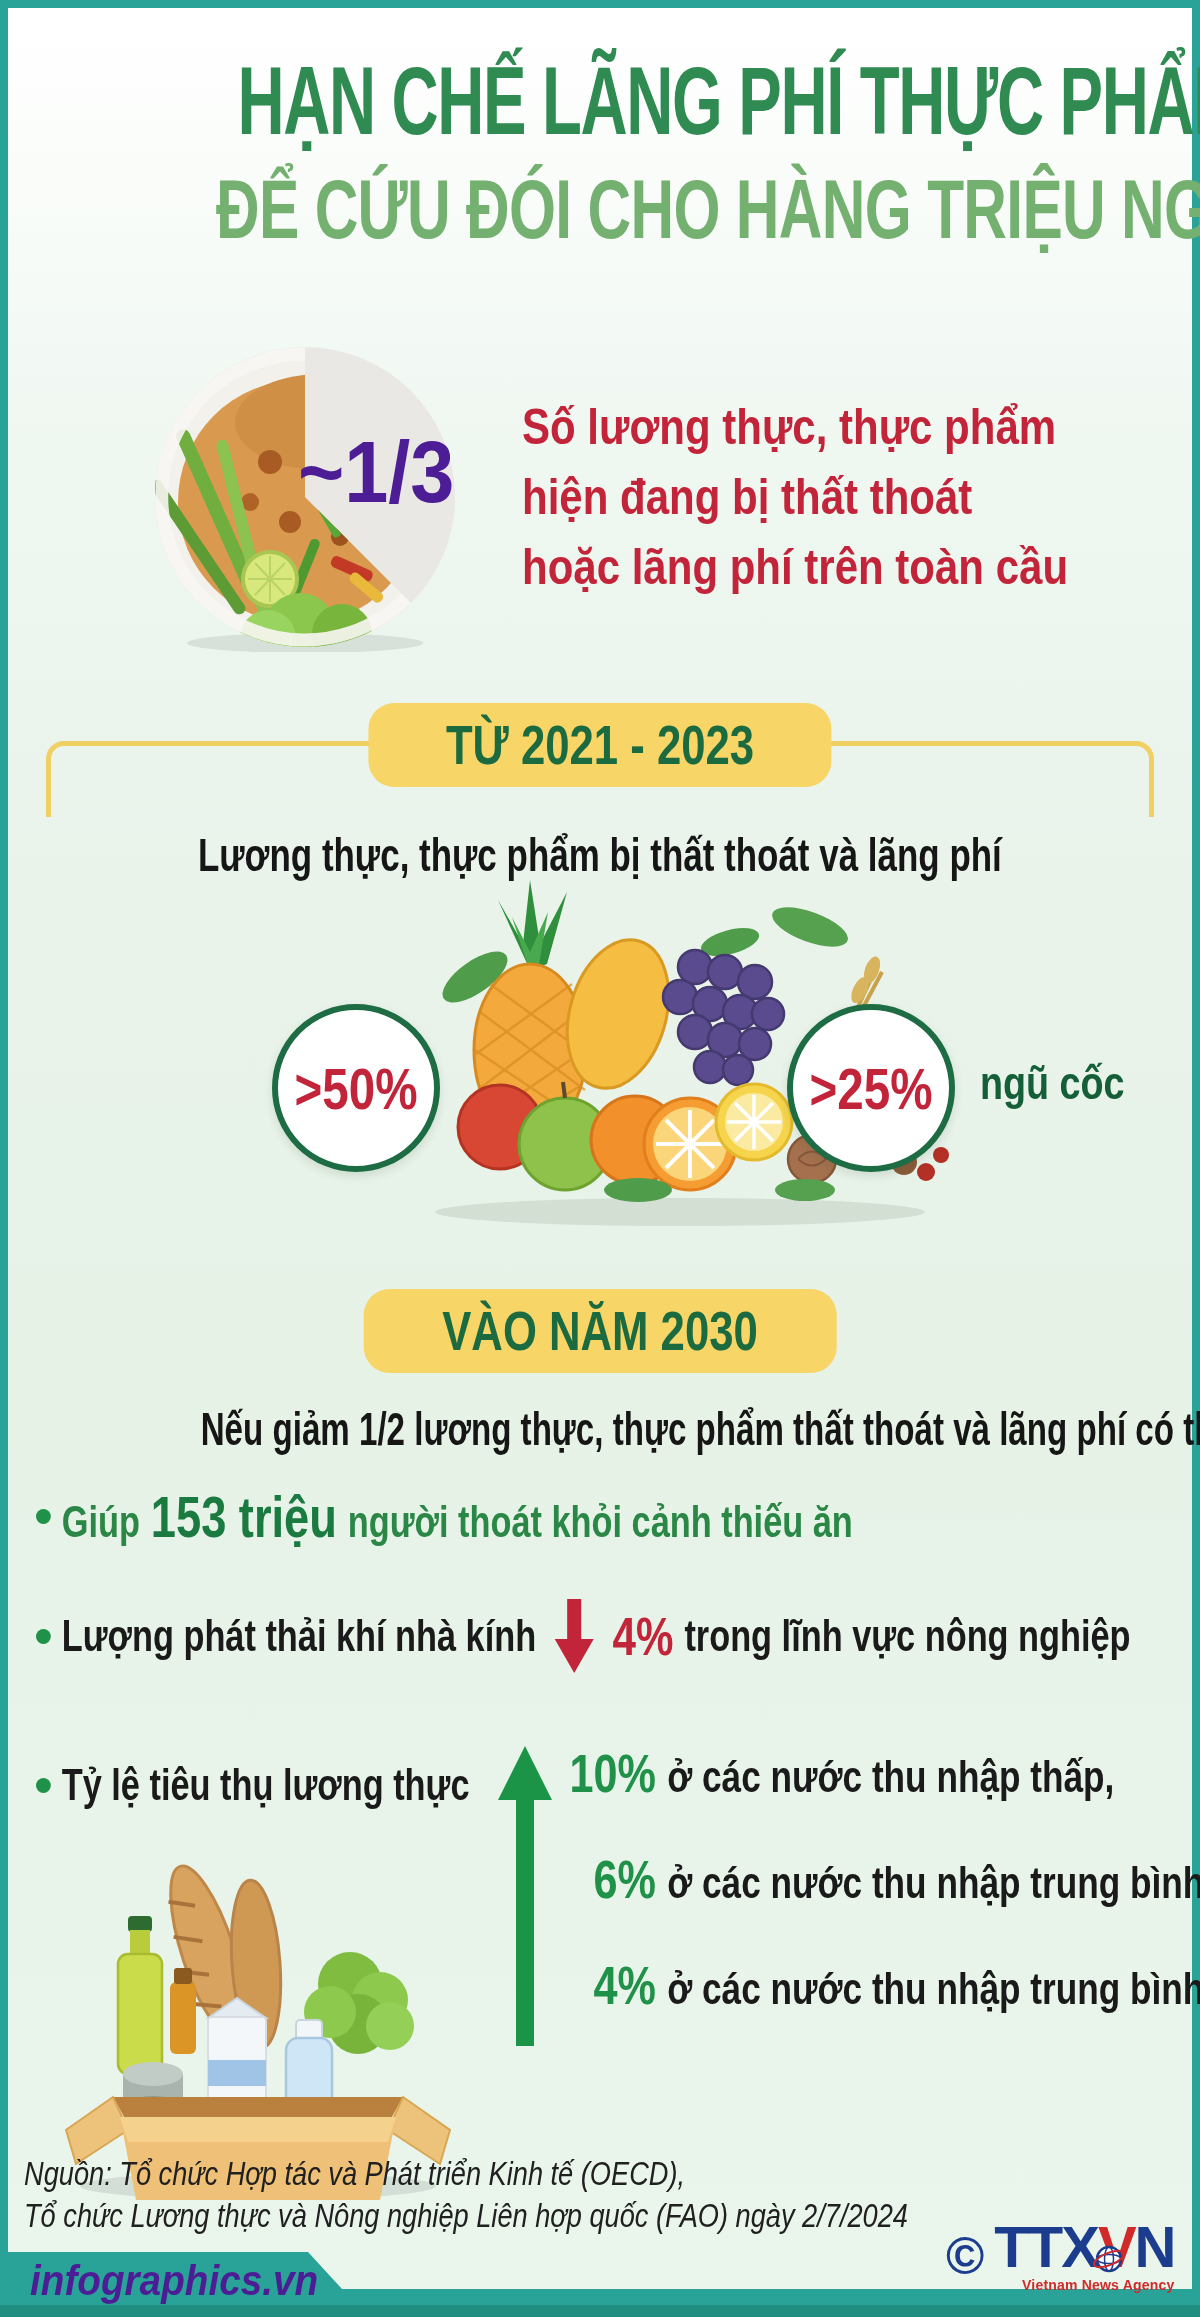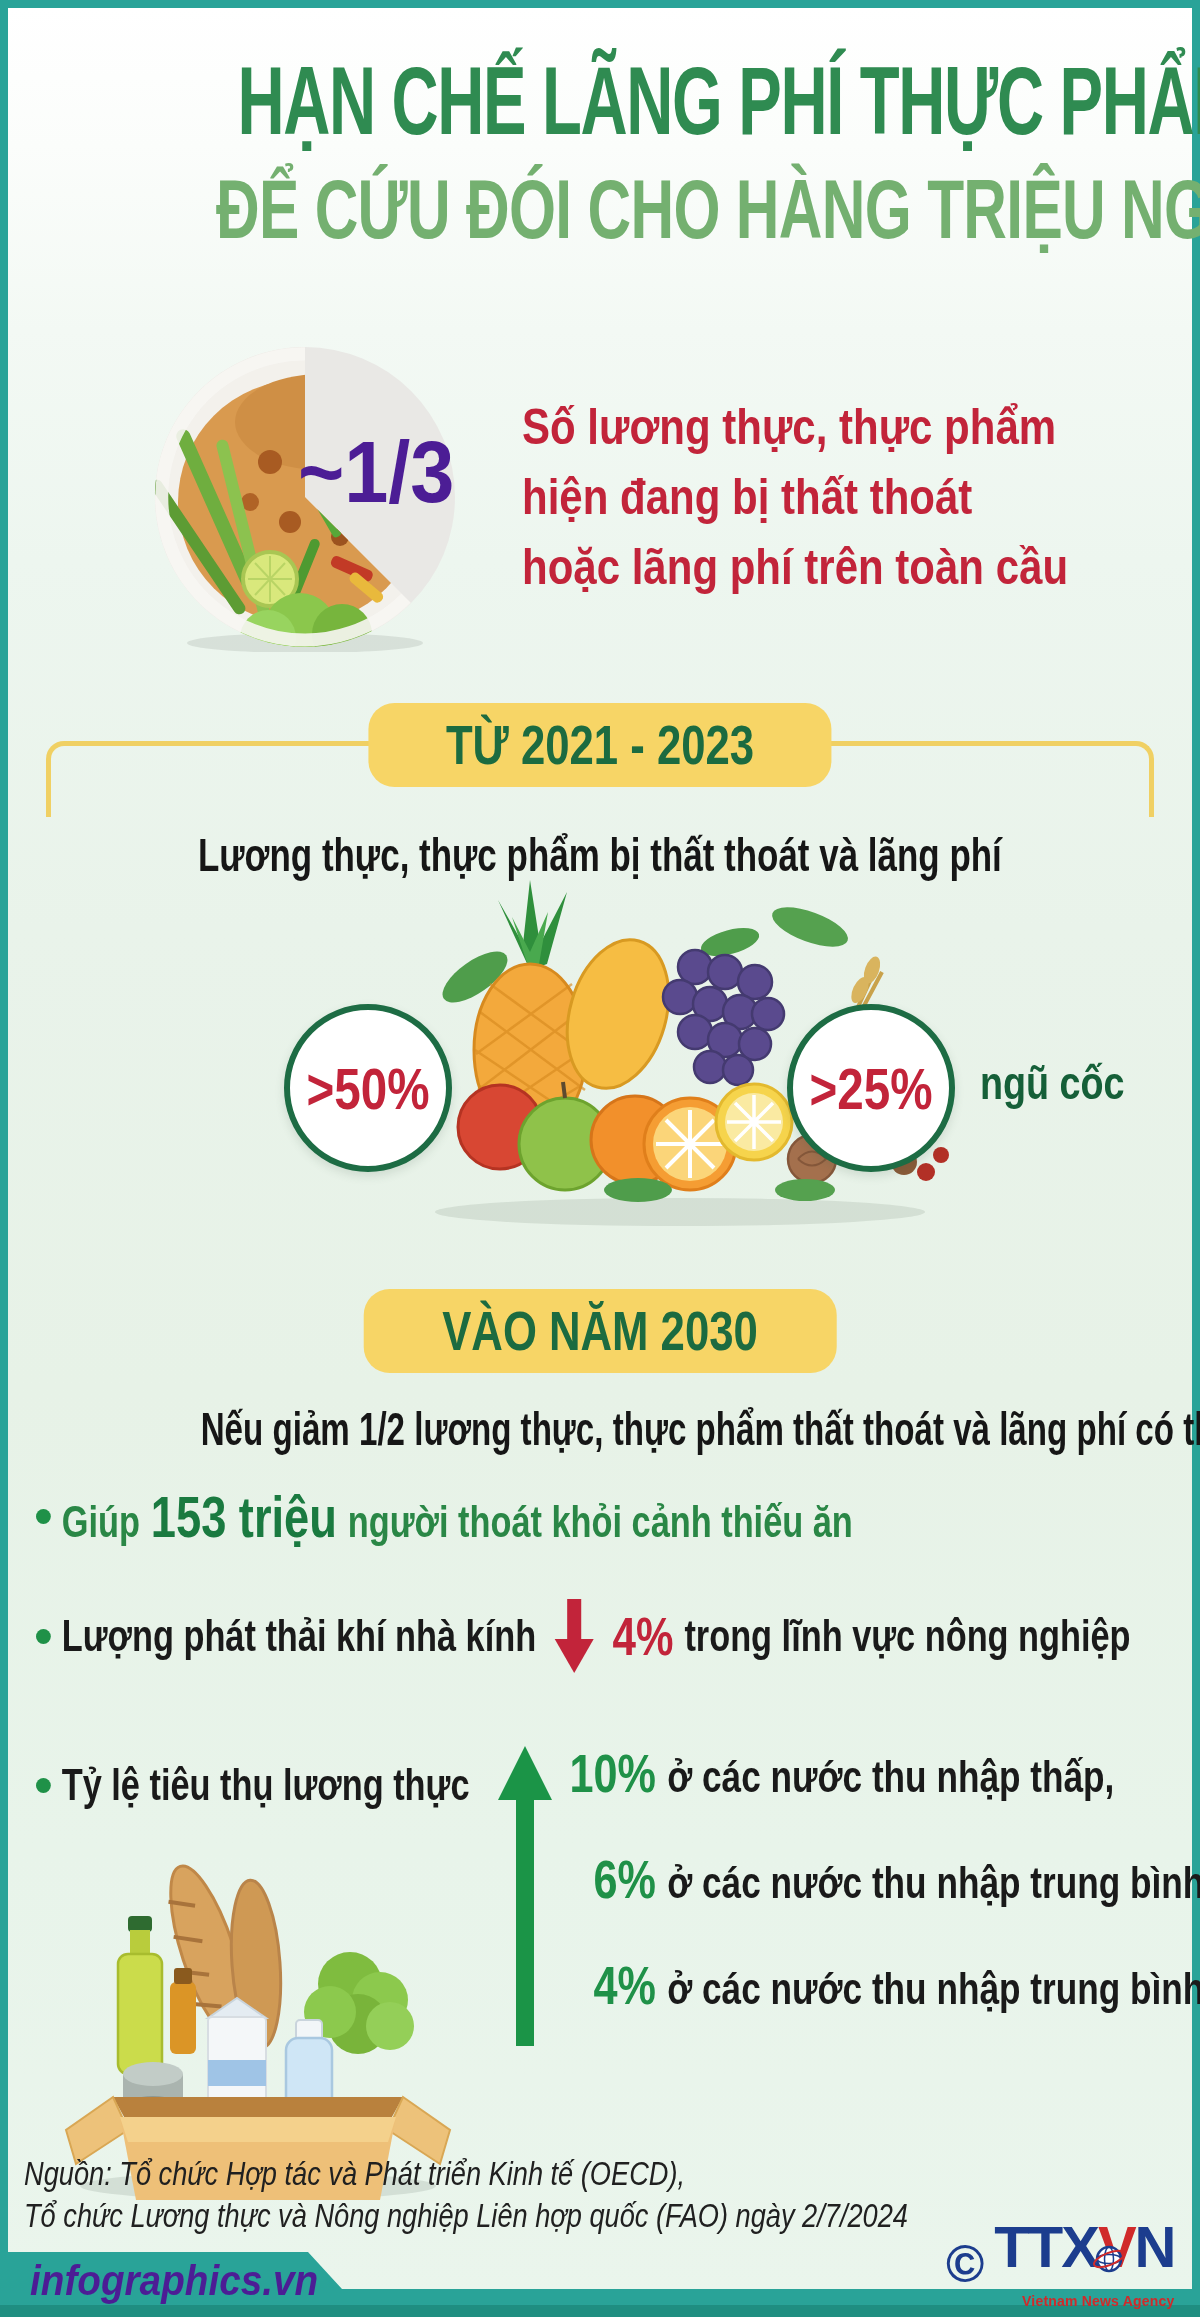--- a/index.html
+++ b/index.html
@@ -31,21 +31,21 @@
   .subtitle { font-size:46px; font-weight:600; color:#161616; line-height:1.1; }
   .subtitle1 { top:830px; } .subtitle2 { top:1404px; }
 
   .side-label { font-size:46px; font-weight:700; color:#155f38; line-height:54px; }
   .label-left { left:38px; top:1028px; }
   .label-right { left:980px; top:1056px; }
 
   .stat-circle { width:168px; height:168px; border-radius:50%; background:#ffffff; border:6px solid #1d6c44;
                  display:flex; align-items:center; justify-content:center; box-shadow:0 4px 10px rgba(60,90,70,.15); z-index:3; }
   .stat-circle span { font-size:58px; font-weight:800; color:#c2243a; display:inline-block; transform:scaleX(0.82); white-space:nowrap; }
-  .circle50 { left:284px; top:1004px;text-align:center; } .circle25 { left:787px; top:1004px; }
+  .circle50 { left:272px; top:1004px;text-align:center; } .circle25 { left:787px; top:1004px; }
 
   .bullet-row { display:flex; align-items:center; gap:14px; transform:scaleX(0.78); transform-origin:left center; white-space:nowrap; }
   .dot { width:19px; height:15px; border-radius:50%; background:#1f9148; flex:0 0 auto; }
   .b-green { font-size:44px; font-weight:600; color:#2a8746; }
   .b-big-green { font-size:58px; font-weight:800; color:#1a7a40; }
   .b-black { font-size:44px; font-weight:700; color:#1a1a1a; }
   .b-black-reg { font-size:44px; font-weight:600; color:#1a1a1a; }
   .b-red { font-size:54px; font-weight:800; color:#c2243a; }
   .b-pct { font-size:54px; font-weight:800; color:#1f9148; }
   .bullet1 { left:36px; top:1483px; align-items:baseline; }
@@ -62,21 +62,21 @@
           clip-path:polygon(0 0, 300px 0, 334px 37px, 100% 37px, 100% 100%, 0 100%); }
   .band-dark { left:0; top:2305px; width:1200px; height:12px; background:#1f8e81; z-index:5; }
   .brand { left:30px; top:2256px; z-index:6; font-size:43px; font-style:italic; font-weight:700; color:#4c1d95; }
   .brand .sqzL { transform:scaleX(0.9); }
 
   .ttxvn { left:946px; top:2218px; z-index:6; display:flex; align-items:center; gap:10px; }
   .copyright { font-size:52px; font-weight:700; color:#1c3d8e; line-height:1; }
   .agency { position:relative; }
   .agency-letters { font-size:58px; font-weight:900; line-height:1; letter-spacing:-2px; }
   .agency-letters .blue { color:#1c3d8e; } .agency-letters .red { color:#d02a2a; }
-  .agency-sub { font-size:14px; font-weight:700; color:#d02a2a; text-align:right; margin-top:17px; letter-spacing:.2px; }
+  .agency-sub { font-size:14px; font-weight:700; color:#d02a2a; text-align:right; margin-top:1px; letter-spacing:.2px; }
   .globe { position:absolute; left:98px; top:24px; }
 </style>
 </head>
 <body>
 
 <div class="page">
   <div class="bg"></div>
 
   <div class="abs ctr title1">
     <span class="sqz" style="transform:scaleX(0.68)">HẠN CHẾ LÃNG PHÍ THỰC PHẨM</span>

